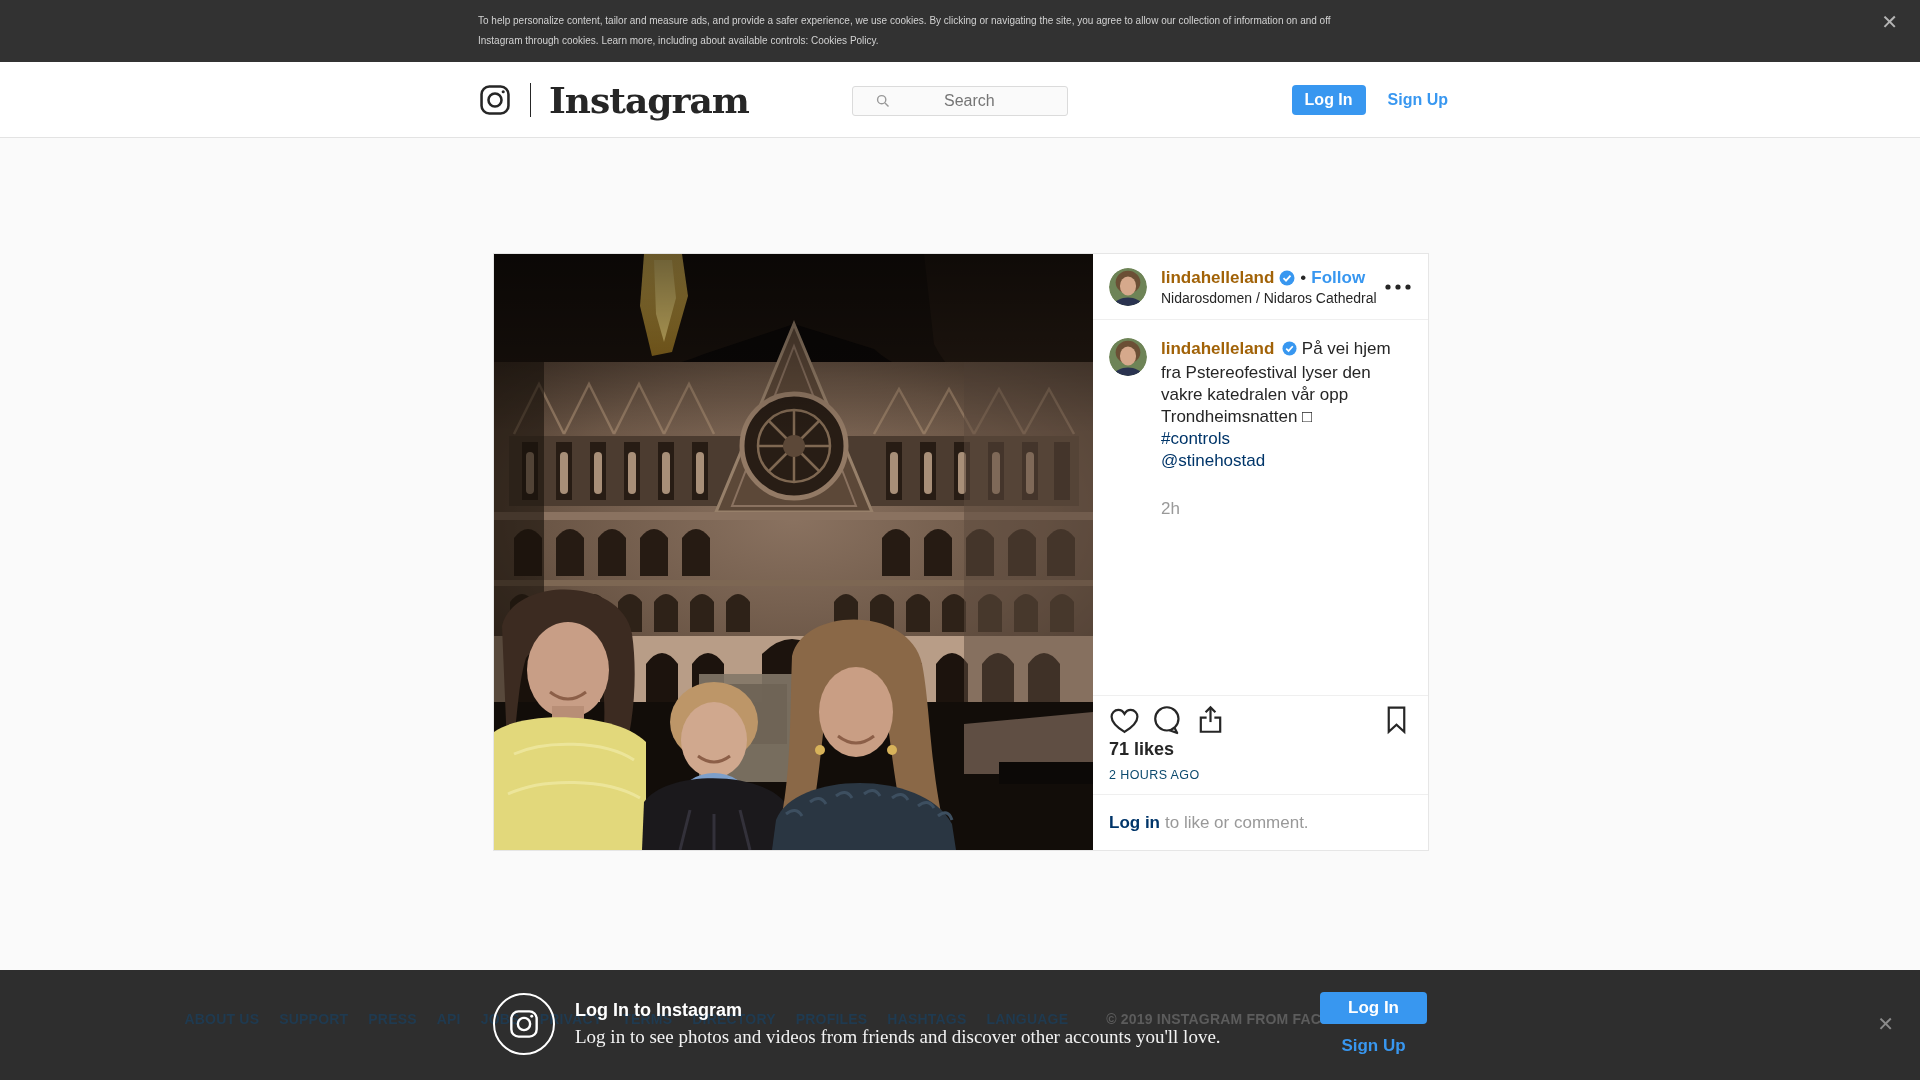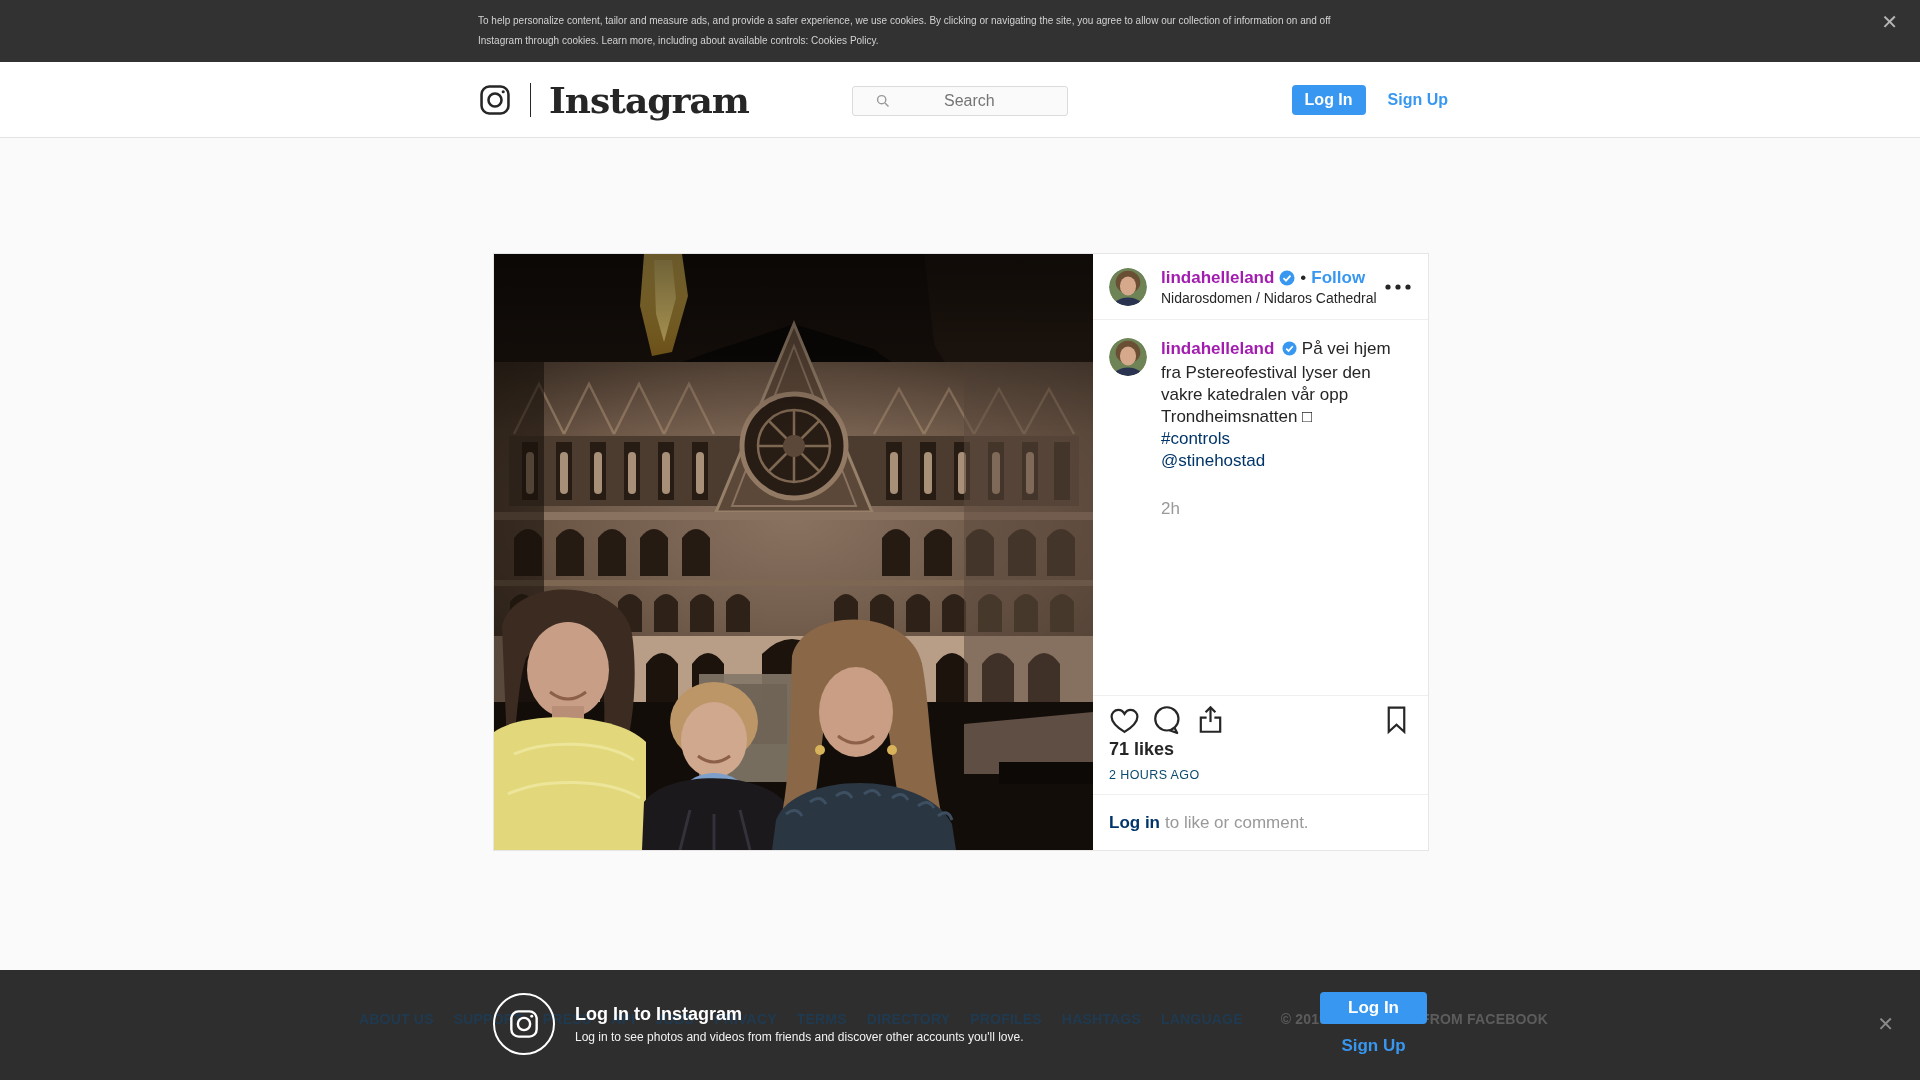--- a/index.html
+++ b/index.html
@@ -42,21 +42,21 @@
                background:#fff; border:1px solid #e6e6e6; display:flex; }
   .photo-wrap { width:599px; height:596px; background:#0b0807; flex:none; }
   .photo-wrap svg { display:block; }
   .post-side { flex:1; display:flex; flex-direction:column; min-width:0; }
 
   .post-head { height:66px; flex:none; border-bottom:1px solid #efefef;
                display:flex; align-items:center; padding:0 16px; }
   .avatar { width:38px; height:38px; border-radius:50%; overflow:hidden; flex:none; }
   .head-info { margin-left:14px; min-width:0; }
   .head-line1 { display:flex; align-items:center; font-size:17px; }
-  .uname { font-weight:bold; color:#a21caf; text-decoration:none; }
+  .uname { font-weight:bold; color:#a16207; text-decoration:none; }
   .vbadge { margin-left:5px; }
   .fol-dot { margin:0 5px; color:#262626; }
   .follow-link { color:#3897f0; font-weight:bold; text-decoration:none; cursor:pointer; }
   .location { font-size:14px; color:#262626; margin-top:2px; }
   .more-btn { margin-left:auto; cursor:pointer; display:flex; align-items:center; }
 
   .caption-area { flex:1; padding:18px 16px; display:flex; overflow:hidden; }
   .caption-body { margin-left:14px; font-size:17px; line-height:22px; }
   .cap-link { color:#003569; text-decoration:none; cursor:pointer; display:inline-block; }
   .time-short { display:block; margin-top:26px; font-size:17px; color:#999; }
@@ -69,31 +69,31 @@
   .time-stamp { font-size:12.5px; color:#0c4a6e; letter-spacing:.4px; margin-top:8px; }
 
   .login-row { flex:none; height:56px; border-top:1px solid #efefef;
                display:flex; align-items:center; padding:0 16px; font-size:17px; color:#999; }
   .login-row a { color:#003569; font-weight:bold; text-decoration:none; margin-right:5px; cursor:pointer; }
 
   
   .footer { position:absolute; left:0; top:970px; width:1920px; height:110px;
             background:#2e2e2e; z-index:45; }
   .footer-links { position:absolute; top:41px; left:0; width:1548px;
-                  display:flex; justify-content:flex-end; align-items:center;
+                  display:flex; justify-content:center; align-items:center;
                   font-size:14px; font-weight:bold; letter-spacing:.2px; }
   .footer-links a { color:#1f3a50; text-decoration:none; margin:0 10px; cursor:pointer; }
   .copyright { color:#5c5c5c; margin-left:28px; font-weight:bold; }
   .loginbar { position:absolute; inset:0; display:flex; align-items:flex-start;margin-top:22px; }
   .loginbar-inner { width:934px; margin:0 auto; display:flex; align-items:center; }
   .ig-circle { width:62px; height:62px; border:2px solid #fff; border-radius:50%; flex:none;
                display:flex; align-items:center; justify-content:center; }
   .lb-text { margin-left:20px; }
   .lb-title { color:#fff; font-weight:bold; font-size:18px; }
-  .lb-sub { color:#f2f2f2; font-size:12px; margin-top:5px; }
+  .lb-sub { color:#f2f2f2; font-size:19px; margin-top:5px;font-family:Liberation Serif, serif; }
   .lb-right { margin-left:auto; text-align:center; }
   .lb-right .btn-blue { font-size:17px; padding:6px 28px; }
   .lb-signup { display:block; margin-top:12px; font-size:17px; }
   .lb-close { position:absolute; right:26px; top:20px; color:#8a8a8a; font-size:20px; cursor:pointer; }
 </style>
 </head>
 <body>
 
 <div class="cookie-banner">
   <div class="cookie-text">

